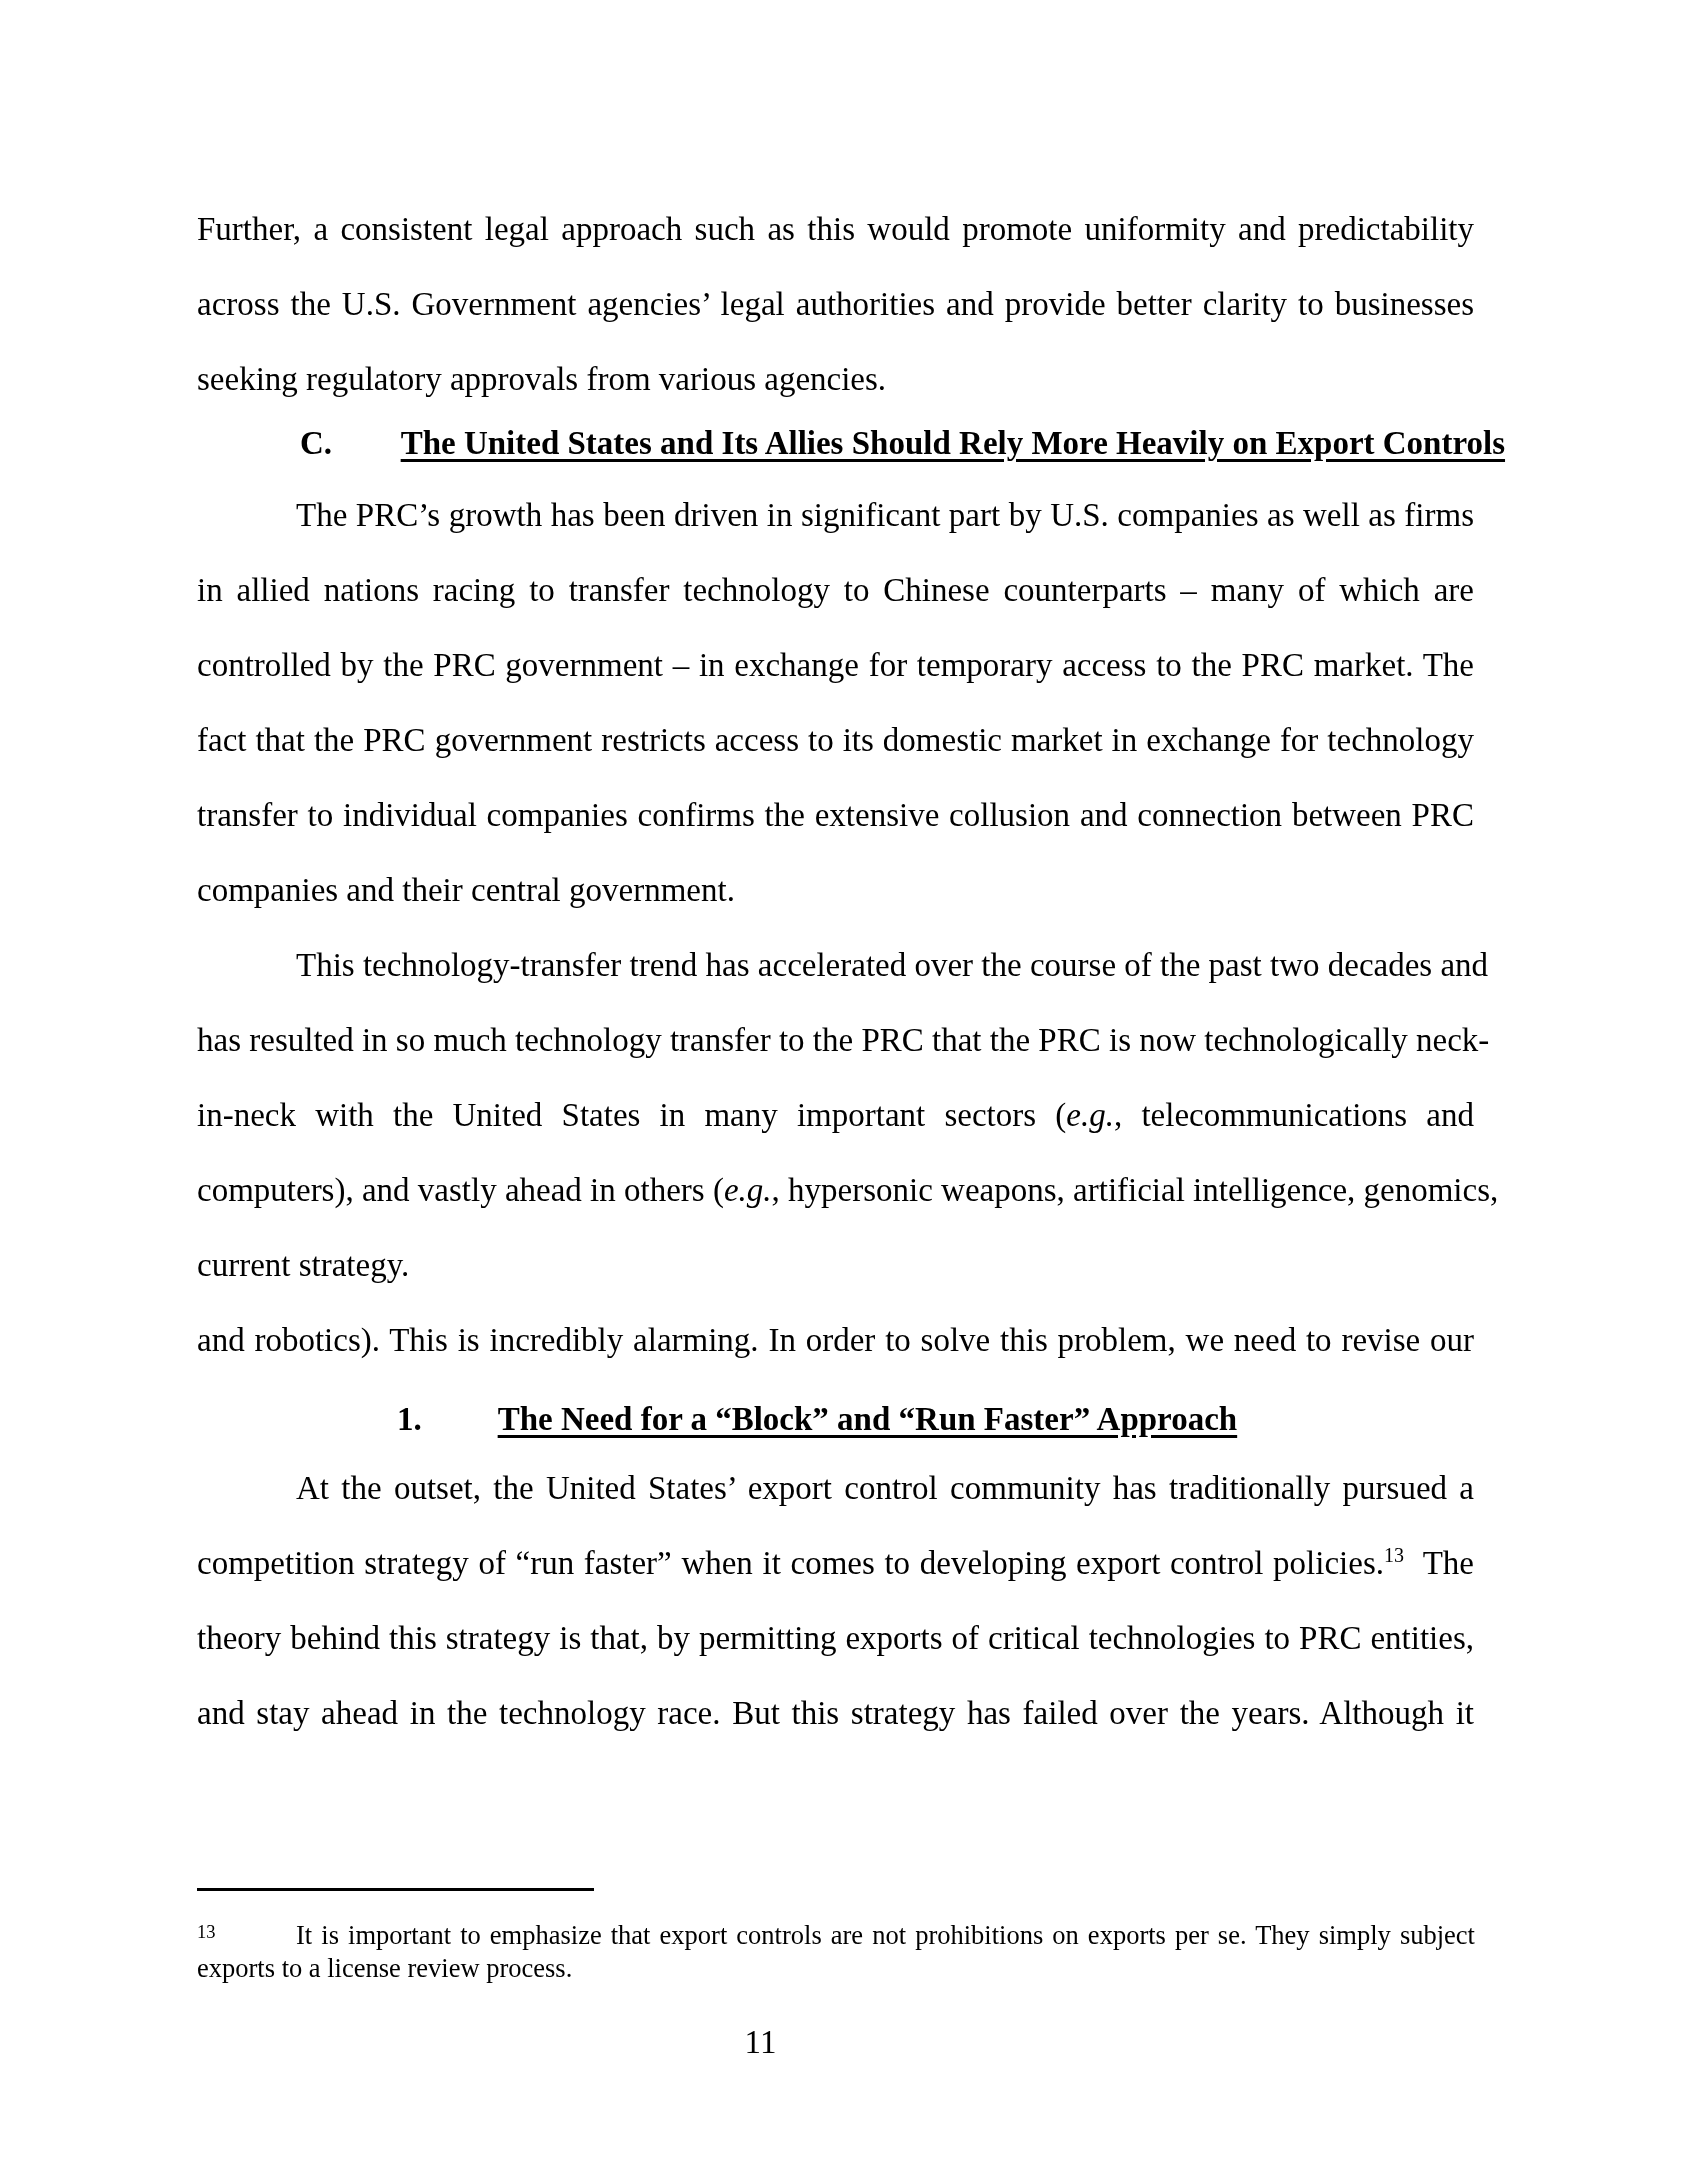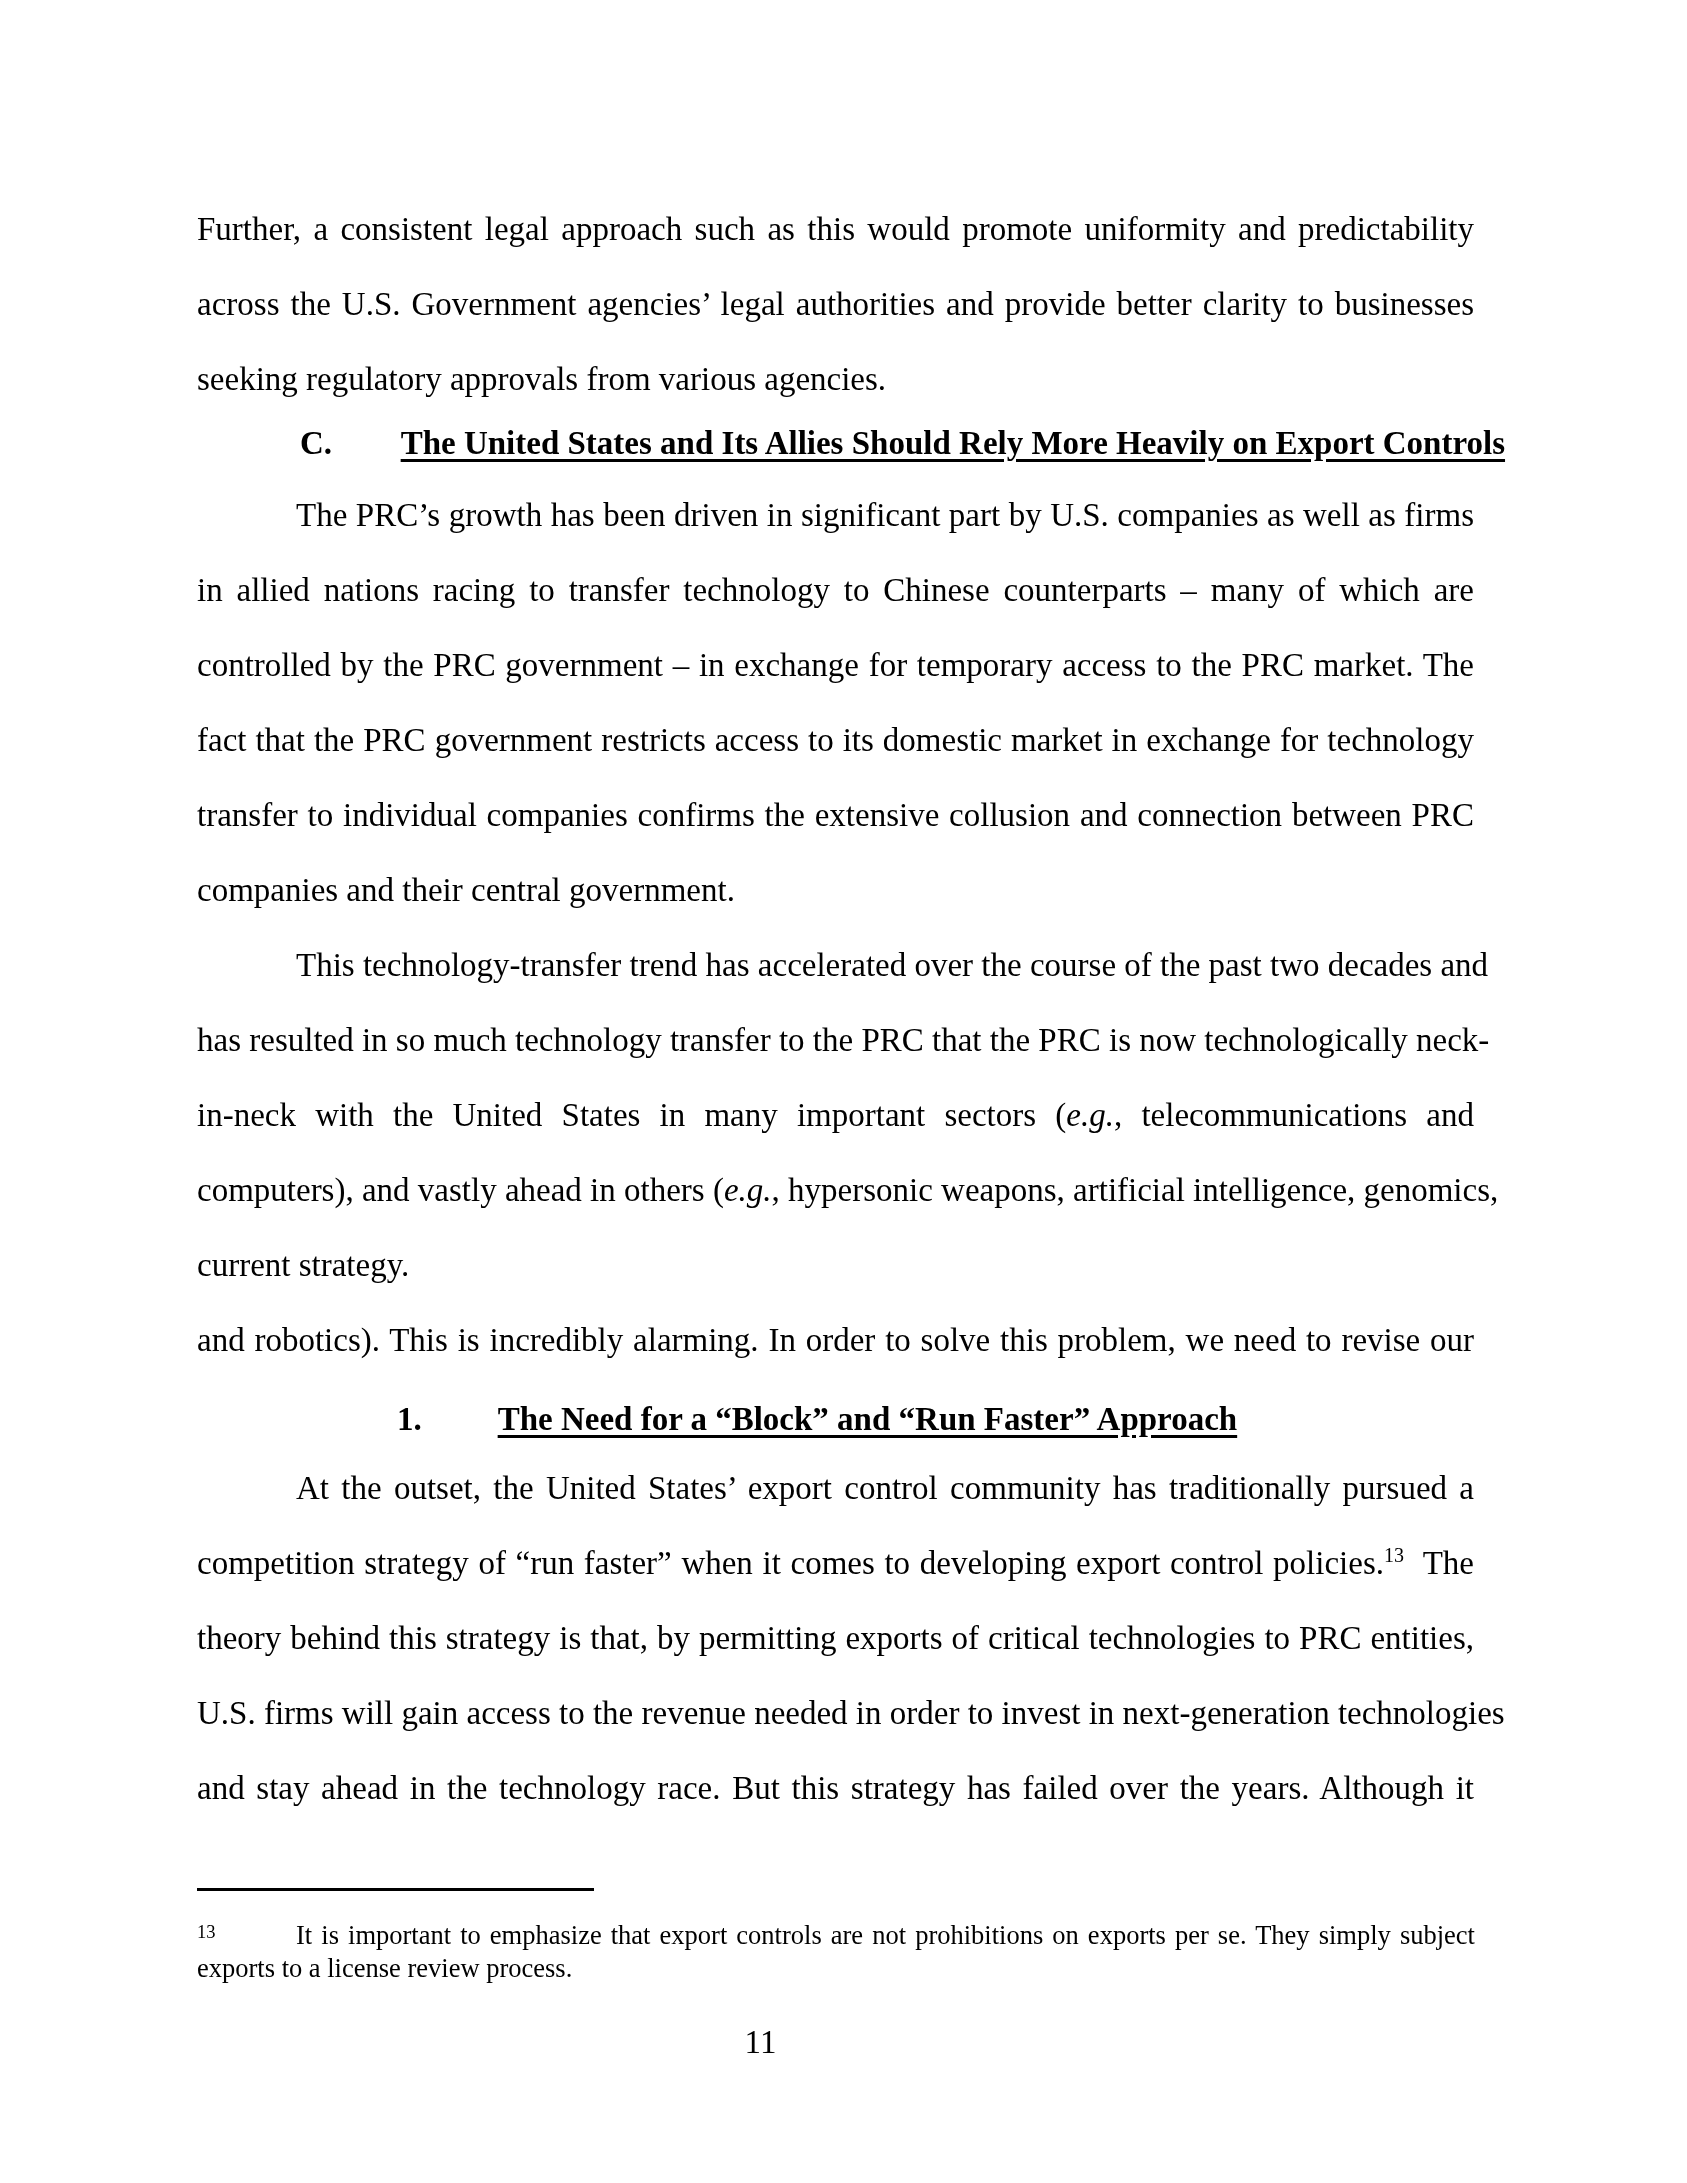--- a/index.html
+++ b/index.html
@@ -58,21 +58,20 @@
 
   <div class="heading" style="left:397px; top:1399px;">
     <span class="num" style="width:93px;">1.</span>
     <span class="title">The Need for a “Block” and “Run Faster” Approach</span>
   </div>
 
   <div class="body-text" style="top:1451px;">
     <span class="line indent">At the outset, the United States’ export control community has traditionally pursued a</span>
     <span class="line"><span>competition strategy of “run faster” when it comes to developing export control policies.</span><sup>13</sup><span style="white-space:pre;margin-top:43px;">  The</span></span>
     <span class="line">theory behind this strategy is that, by permitting exports of critical technologies to PRC entities,</span>
-    <span class="line">U.S. firms will gain access to the revenue needed in order to invest in next-generation technologies</span>
     <span class="line">and stay ahead in the technology race.  But this strategy has failed over the years.  Although it</span>
   </div>
 
   <div class="fn-rule"></div>
 
   <div class="footnote" style="top:1919px;">
     <span class="fnline"><span class="fn-mark">13</span><span>It is important to emphasize that export controls are not prohibitions on exports per se.  They simply subject</span></span>
     <span class="fnline last">exports to a license review process.</span>
   </div>
 

